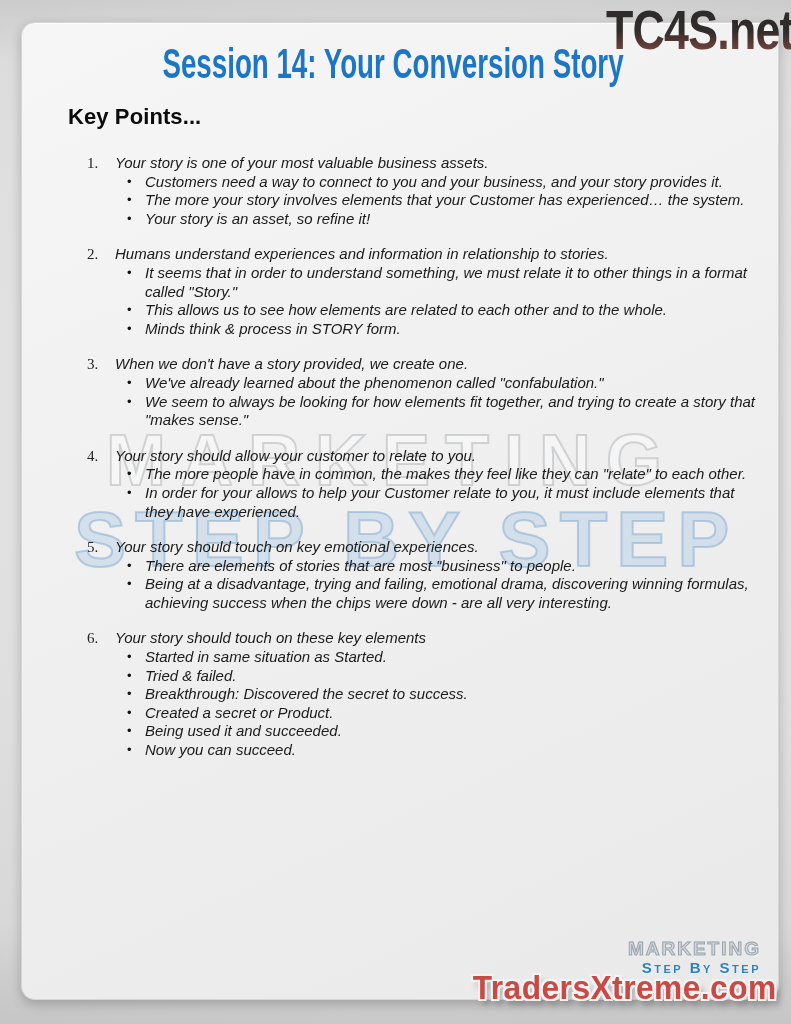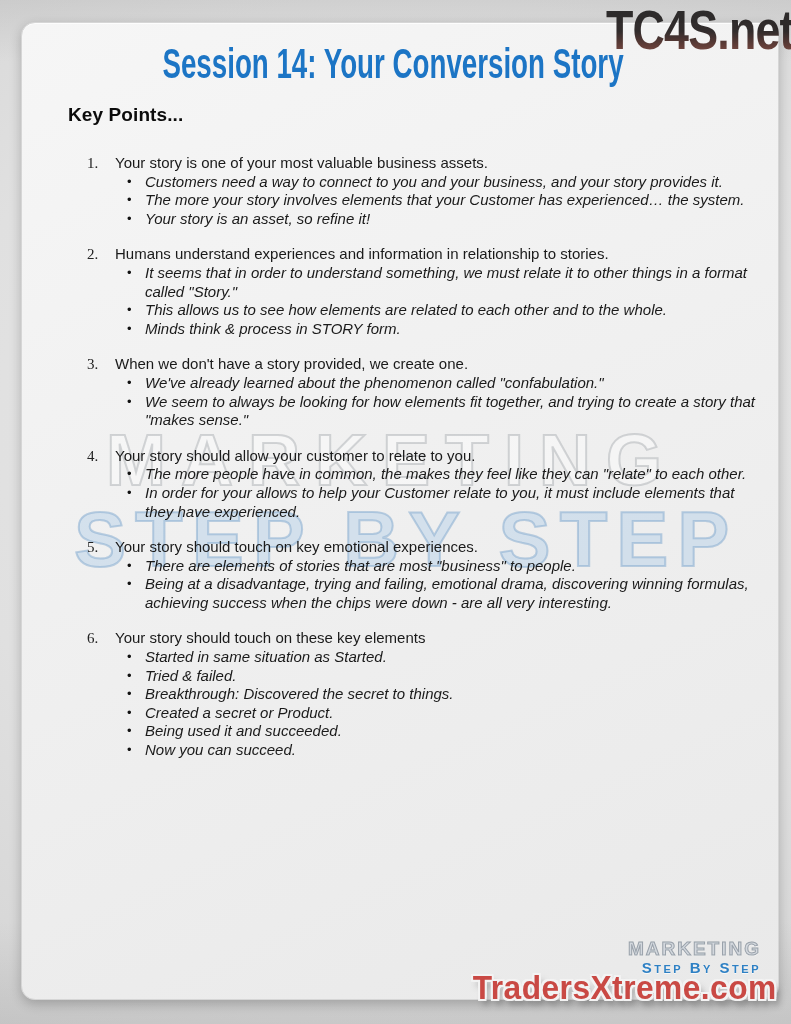--- a/index.html
+++ b/index.html
@@ -32,30 +32,30 @@
   }
   .page-title{
     position:absolute;left:0;right:14px;top:20px;z-index:3;
     text-align:center;font-weight:bold;font-size:42px;line-height:1;
     white-space:nowrap;color:var(--title-blue,#1c75c5);
     transform:scaleX(0.66);transform-origin:50% 0;
     letter-spacing:0px;
   }
   .section-heading{
     position:absolute;left:46px;top:81px;z-index:3;
-    font-weight:bold;font-size:19px;color:#0b0b0b;letter-spacing:0.1px;
+    font-weight:bold;font-size:22px;color:#0b0b0b;letter-spacing:0.1px;
   }
   .kp-list{
     position:absolute;left:65px;top:131px;width:672px;z-index:3;
     font-size:15px;line-height:18.6px;color:#1a1a1a;
   }
   .kp-item{margin-bottom:17px;}
   .kp-head{display:flex;}
   .kp-num{flex:none;width:28px;font-family:"Liberation Serif",serif;font-size:15px;color:#222;}
-  .kp-text{flex:1;}
+  .kp-text{flex:1;font-style:italic;}
   .kp-bullet{display:flex;padding-left:40px;}
   .kp-dot{flex:none;width:18px;font-size:13px;color:#111;}
   .kp-btext{flex:1;font-style:italic;}
   .wm-marketing{
     position:absolute;left:84px;top:401px;z-index:1;
     font-weight:bold;font-size:72px;line-height:1;white-space:nowrap;
     letter-spacing:15px;
     color:rgba(255,255,255,0.40);
     -webkit-text-stroke:2px rgba(165,168,172,0.45);
   }
@@ -200,21 +200,21 @@
           <div class="kp-bullet">
             <div class="kp-dot">•</div>
             <div class="kp-btext">Started in same situation as Started.</div>
           </div>
           <div class="kp-bullet">
             <div class="kp-dot">•</div>
             <div class="kp-btext">Tried &amp; failed.</div>
           </div>
           <div class="kp-bullet">
             <div class="kp-dot">•</div>
-            <div class="kp-btext">Breakthrough: Discovered the secret to things.</div>
+            <div class="kp-btext">Breakthrough: Discovered the secret to success.</div>
           </div>
           <div class="kp-bullet">
             <div class="kp-dot">•</div>
             <div class="kp-btext">Created a secret or Product.</div>
           </div>
           <div class="kp-bullet">
             <div class="kp-dot">•</div>
             <div class="kp-btext">Being used it and succeeded.</div>
           </div>
           <div class="kp-bullet">

